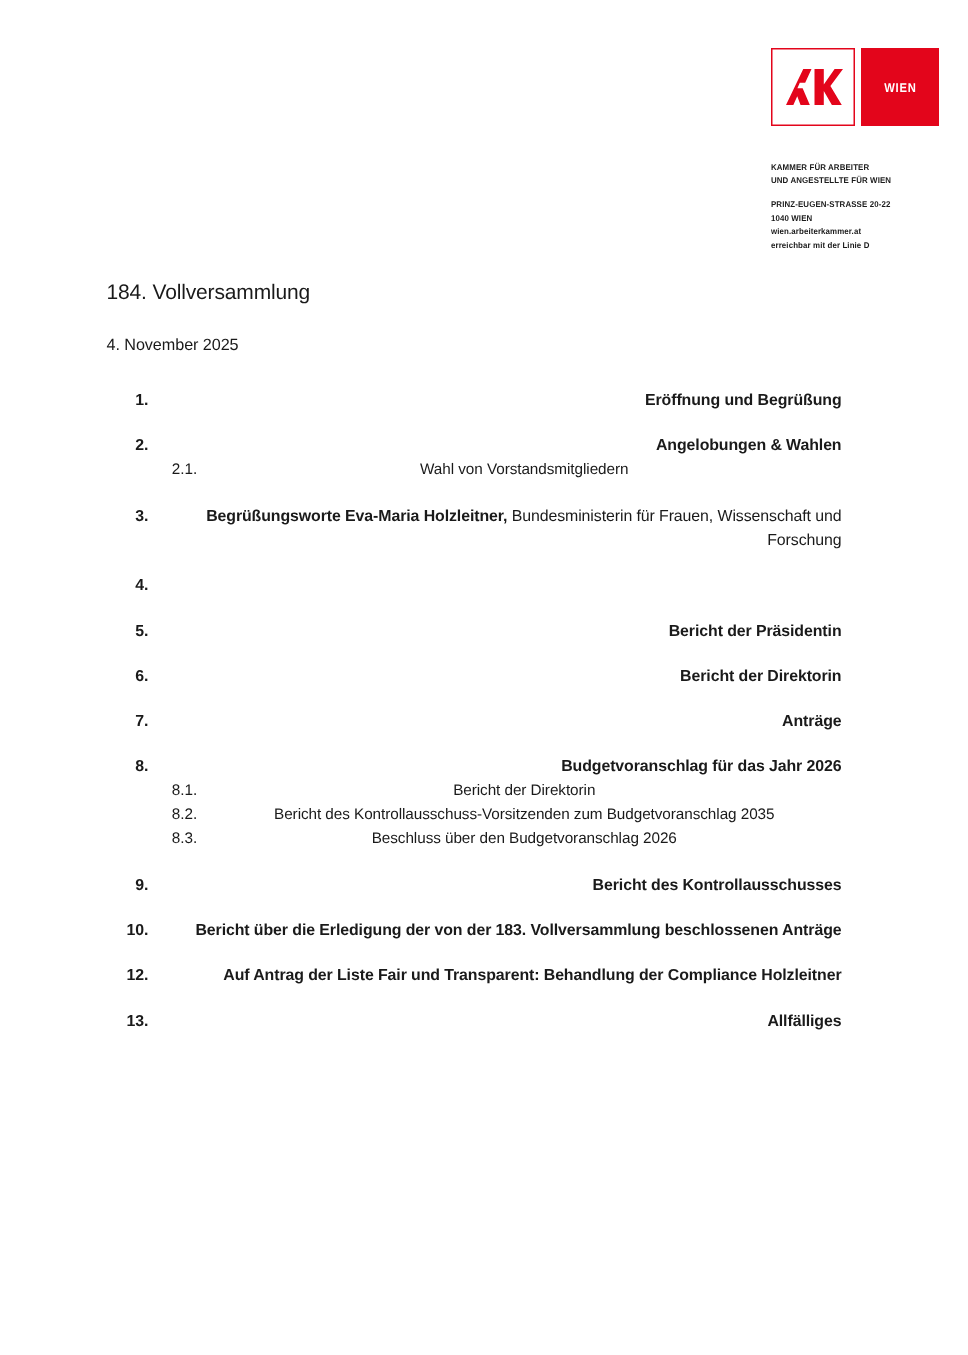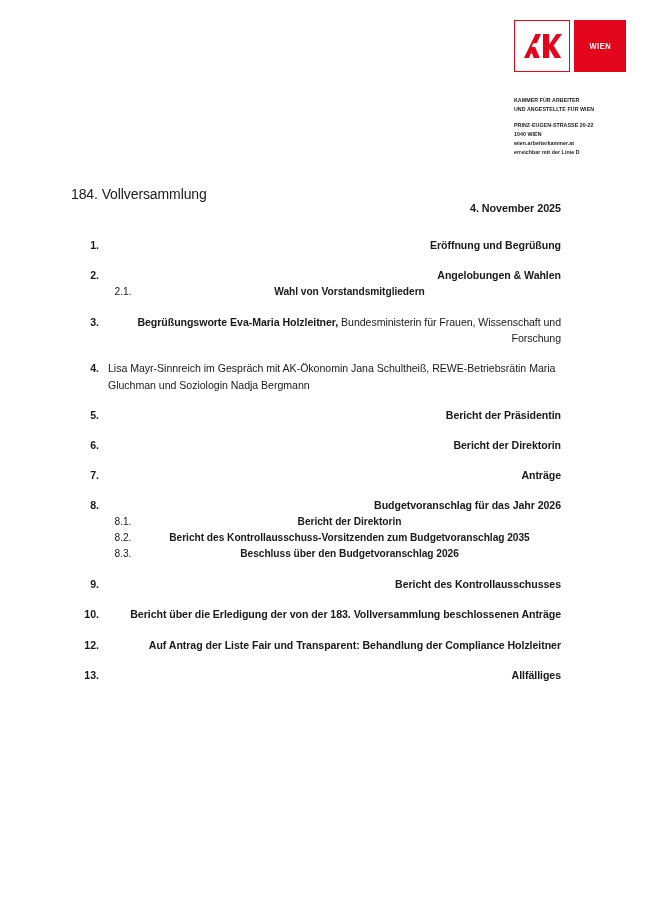--- a/index.html
+++ b/index.html
@@ -13,21 +13,21 @@
     position: relative;
     font-family: "Liberation Sans", sans-serif;
     color: #1a1a1a;
     overflow: hidden;
   }
 
   
   .logo-block {
     position: absolute;
     left: 514px;
-    top: 20px;
+    top: 32px;
     width: 116px;
   }
   .logo-marks {
     display: flex;
     gap: 4px;
   }
   .ak-square {
     width: 56px;
     height: 52px;
     box-sizing: border-box;
@@ -77,23 +77,23 @@
     width: 490px;
   }
   .doc-title {
     font-size: 14px;
     font-weight: normal;
     letter-spacing: -0.1px;
     margin: 0;
   }
   .doc-date {
     font-size: 10.8px;
-    font-weight: bold;
+    font-weight: normal;
+    margin-top: 22px;
     letter-spacing: -0.05px;
-    text-align: right;
   }
 
   .agenda {
     margin-top: 23px;
   }
   .agenda-item {
     display: flex;
     margin-bottom: 14px;
   }
   .item-num {
@@ -132,21 +132,20 @@
     font-size: 10.2px;
     line-height: 1.58;
     letter-spacing: -0.04px;
     text-align: center;
   }
   .sub-num {
     flex: 0 0 30px;
   }
   .sub-text {
     flex: 1 1 auto;
-    font-weight: bold;
   }
 </style>
 </head>
 <body>
 
 <div class="logo-block">
   <div class="logo-marks">
     <div class="ak-square">
       <svg width="40" height="26" viewBox="0 0 40 26" aria-hidden="true">
         <path d="M2 25 L13.5 1 L19 1 L14.8 10.2 L11.2 10.2 L9.6 13.9 L13.1 13.9 L17.9 25 L11.7 25 L9.5 19.2 L6.9 25 Z" fill="#e3051b"></path>
@@ -194,21 +193,20 @@
       </div>
       <div class="agenda-item">
         <div class="item-num">3.</div>
         <div class="item-body">
           <div class="item-title"><span>Begrüßungsworte Eva-Maria Holzleitner,</span><span class="reg"> Bundesministerin für Frauen, Wissenschaft und Forschung</span></div>
         </div>
       </div>
       <div class="agenda-item">
         <div class="item-num">4.</div>
         <div class="item-body">
-          <div class="item-sub-desc">Lisa Mayr-Sinnreich im Gespräch mit AK-Ökonomin Jana Schultheiß, REWE-Betriebsrätin Maria Gluchman und Soziologin Nadja Bergmann</div>
         </div>
       </div>
       <div class="agenda-item">
         <div class="item-num">5.</div>
         <div class="item-body">
           <div class="item-title"><span>Bericht der Präsidentin</span></div>
         </div>
       </div>
       <div class="agenda-item">
         <div class="item-num">6.</div>

